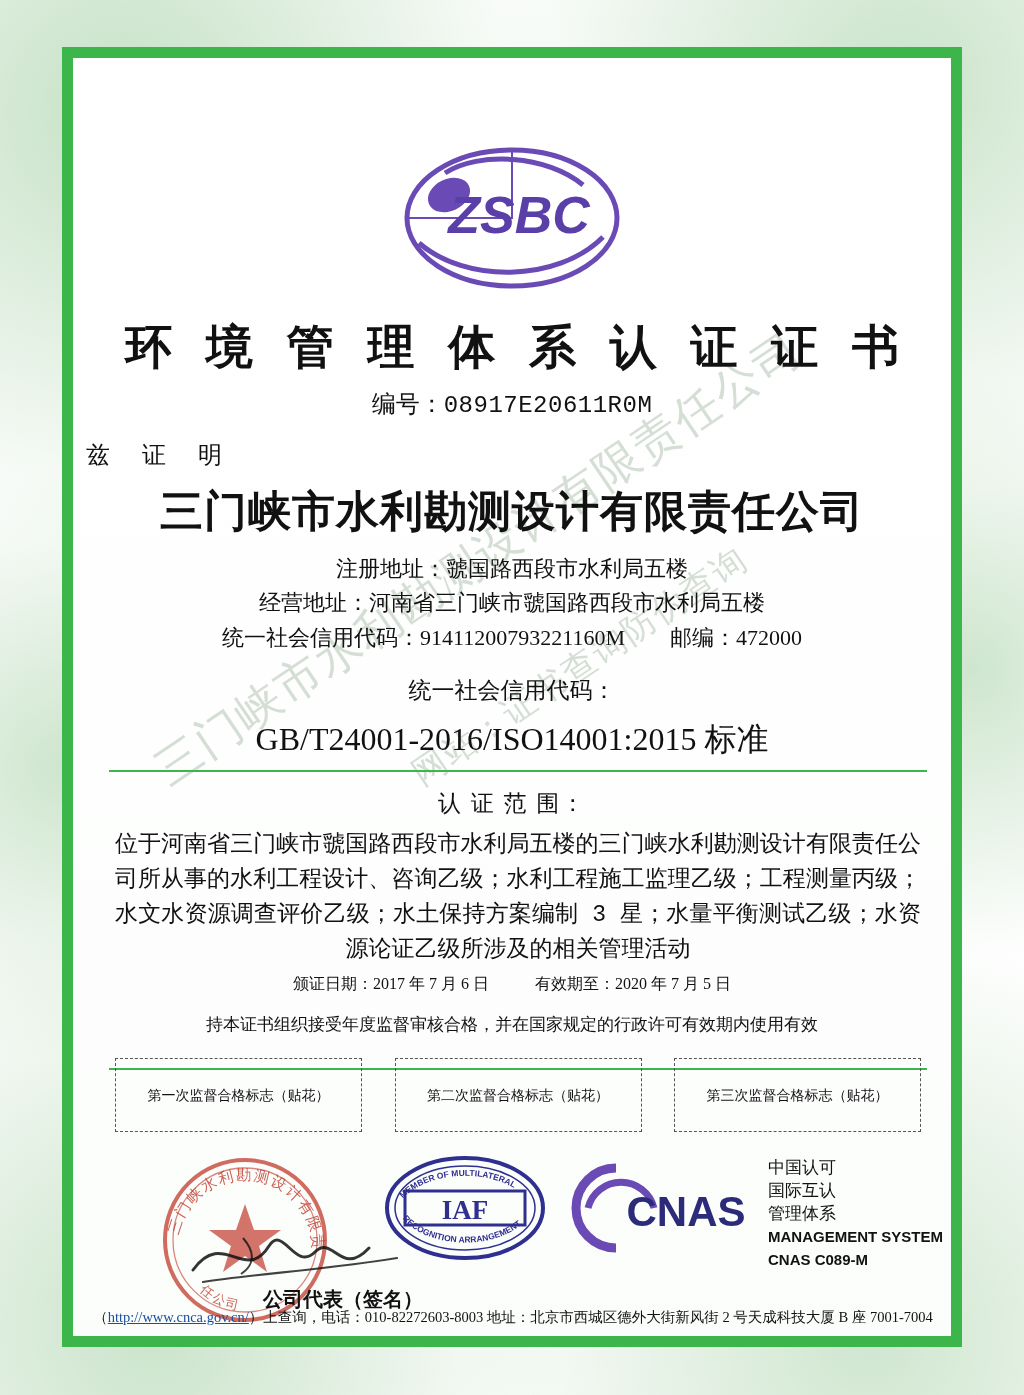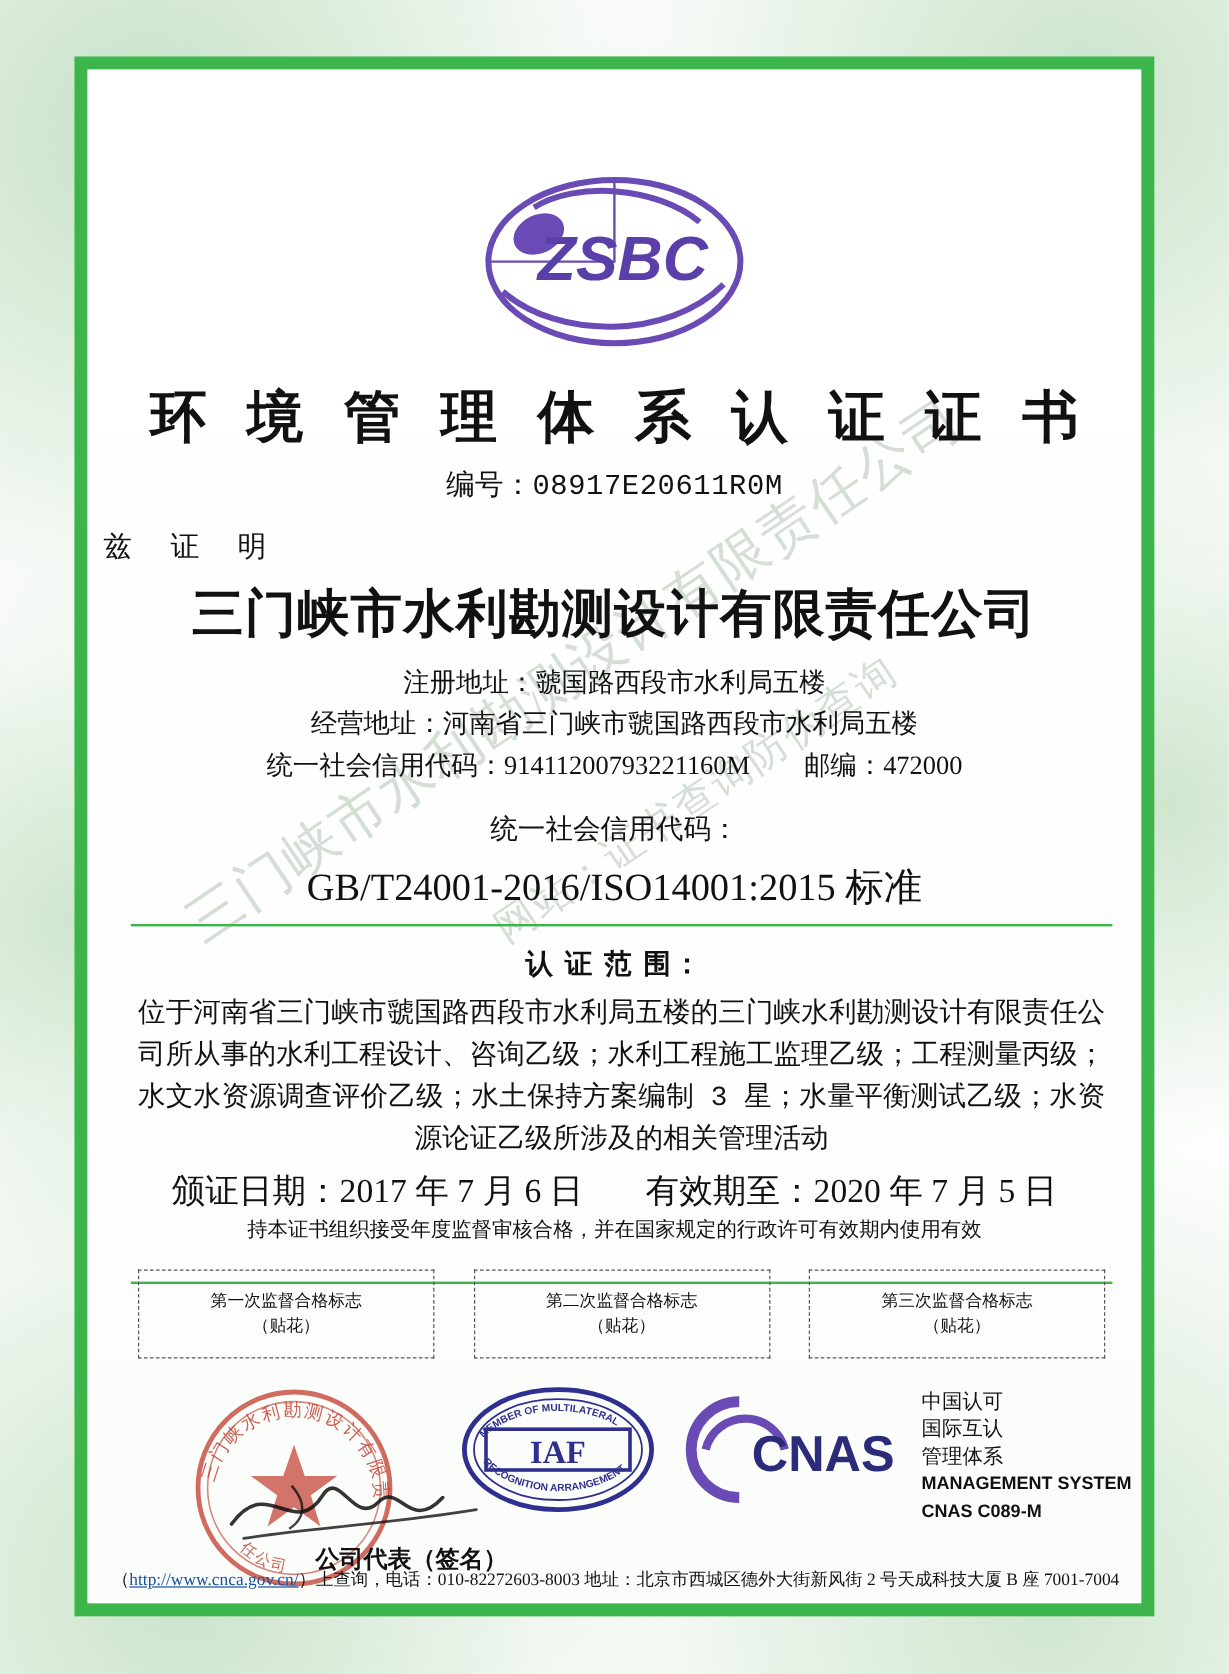--- a/index.html
+++ b/index.html
@@ -163,41 +163,40 @@
 
   #scope-title {
     position: absolute;
     left: 0; right: 0;
     top: 730px;
     text-align: center;
     font-family: "Liberation Serif", serif;
     font-size: 23px;
     letter-spacing: 2px;
     color: #111;
-    font-weight: bold;
   }
   #scope-body {
     position: absolute;
     left: 42px;
     width: 806px;
     top: 770px;
     text-align: justify;
     text-align-last: center;
     font-family: Liberation Mono, monospace;
     font-size: 23px;
     line-height: 35px;
     color: #111;
   }
   #dates {
     position: absolute;
     left: 0; right: 0;
     top: 916px;
     text-align: center;
     font-family: "Liberation Serif", serif;
-    font-size: 28px;
+    font-size: 16px;
     color: #111;
   }
   #dates .gap { display: inline-block; width: 38px; }
   #note {
     position: absolute;
     left: 0; right: 0;
     top: 955px;
     text-align: center;
     font-family: "Liberation Serif", serif;
     font-size: 17px;
@@ -211,21 +210,20 @@
     width: 806px;
     top: 1000px;
     display: flex;
     justify-content: space-between;
   }
   .sbox {
     width: 245px;
     height: 72px;
     border: 1px dashed #555;
     display: flex;
-    flex-direction: column;
     align-items: center;
     justify-content: center;
     font-family: "Liberation Serif", serif;
     font-size: 14px;
     line-height: 21px;
     color: #111;
   }
 
   
   #seal {

